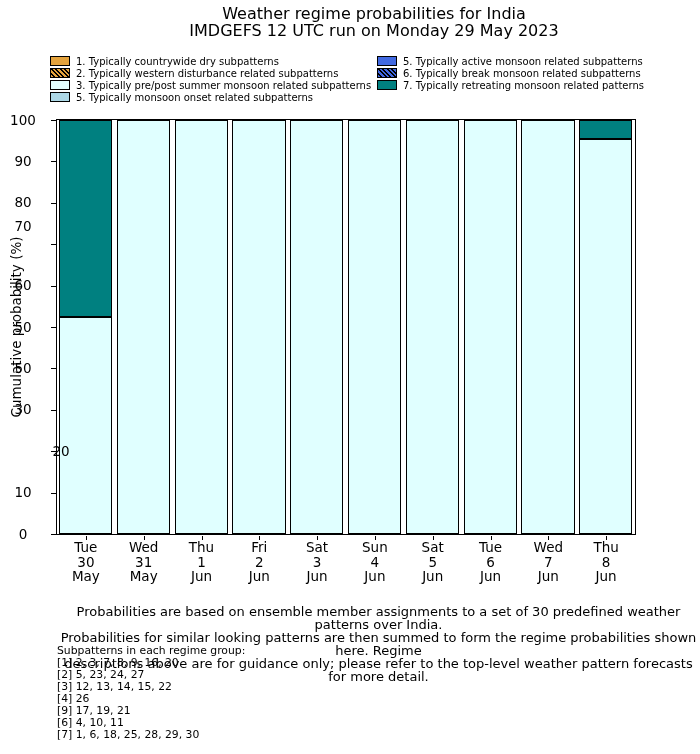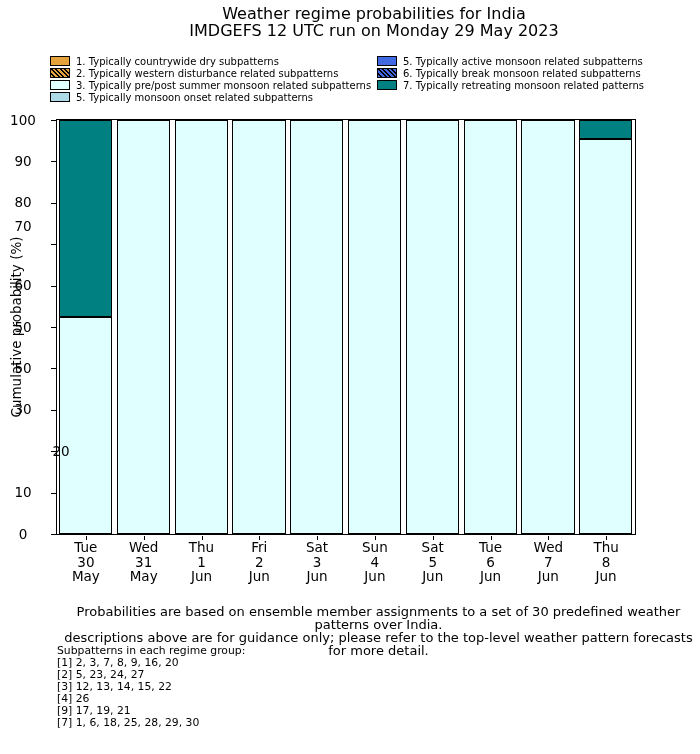--- a/index.html
+++ b/index.html
@@ -190,24 +190,26 @@
       <div class="ytick-label" style="top: 195.3px;">80</div>
       <div class="ytick-mark" style="top: 202.8px;"></div>
       <div class="ytick-label" style="top: 153.9px;">90</div>
       <div class="ytick-mark" style="top: 161.4px;"></div>
       <div class="ytick-label" style="top: 112.5px;">100</div>
       <div class="ytick-mark" style="top: 120px;"></div>
     </div>
 
   <div id="footnote">
       <div>Probabilities are based on ensemble member assignments to a set of 30 predefined weather patterns over India.</div>
+      <div>Probabilities for similar looking patterns are then summed to form the regime probabilities shown here. Regime</div>
       <div>descriptions above are for guidance only; please refer to the top-level weather pattern forecasts for more detail.</div>
     </div>
   <div id="subpatterns">
       <div>Subpatterns in each regime group:</div>
       <div>[1] 2, 3, 7, 8, 9, 16, 20</div>
       <div>[2] 5, 23, 24, 27</div>
       <div>[3] 12, 13, 14, 15, 22</div>
       <div>[4] 26</div>
       <div>[9] 17, 19, 21</div>
+      <div>[6] 4, 10, 11</div>
       <div>[7] 1, 6, 18, 25, 28, 29, 30</div>
     </div>
 </div>
 
 </body></html>

